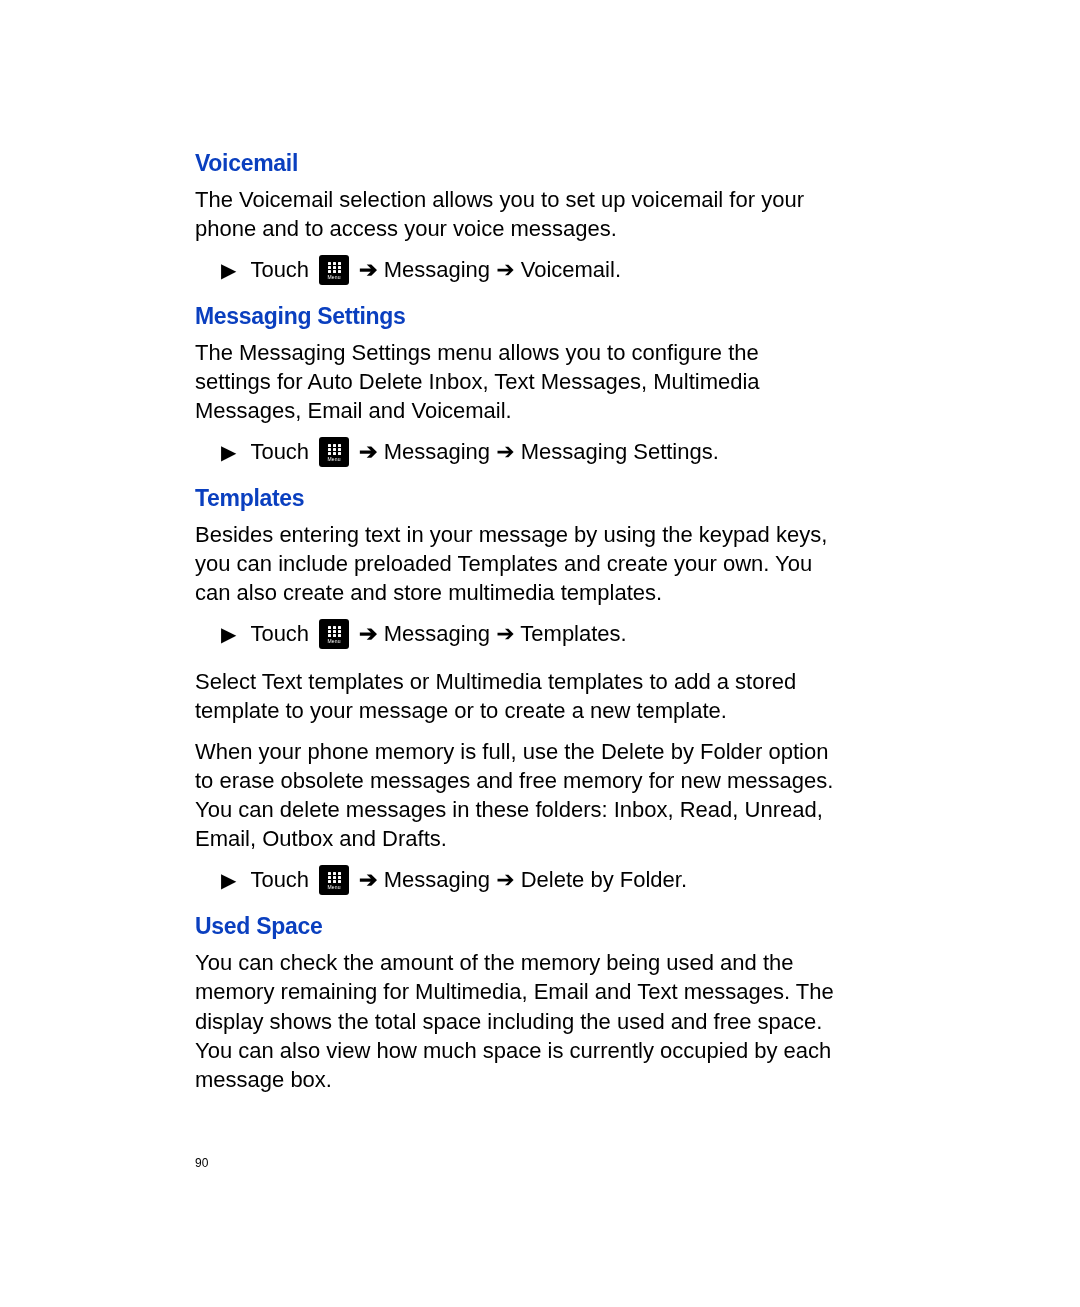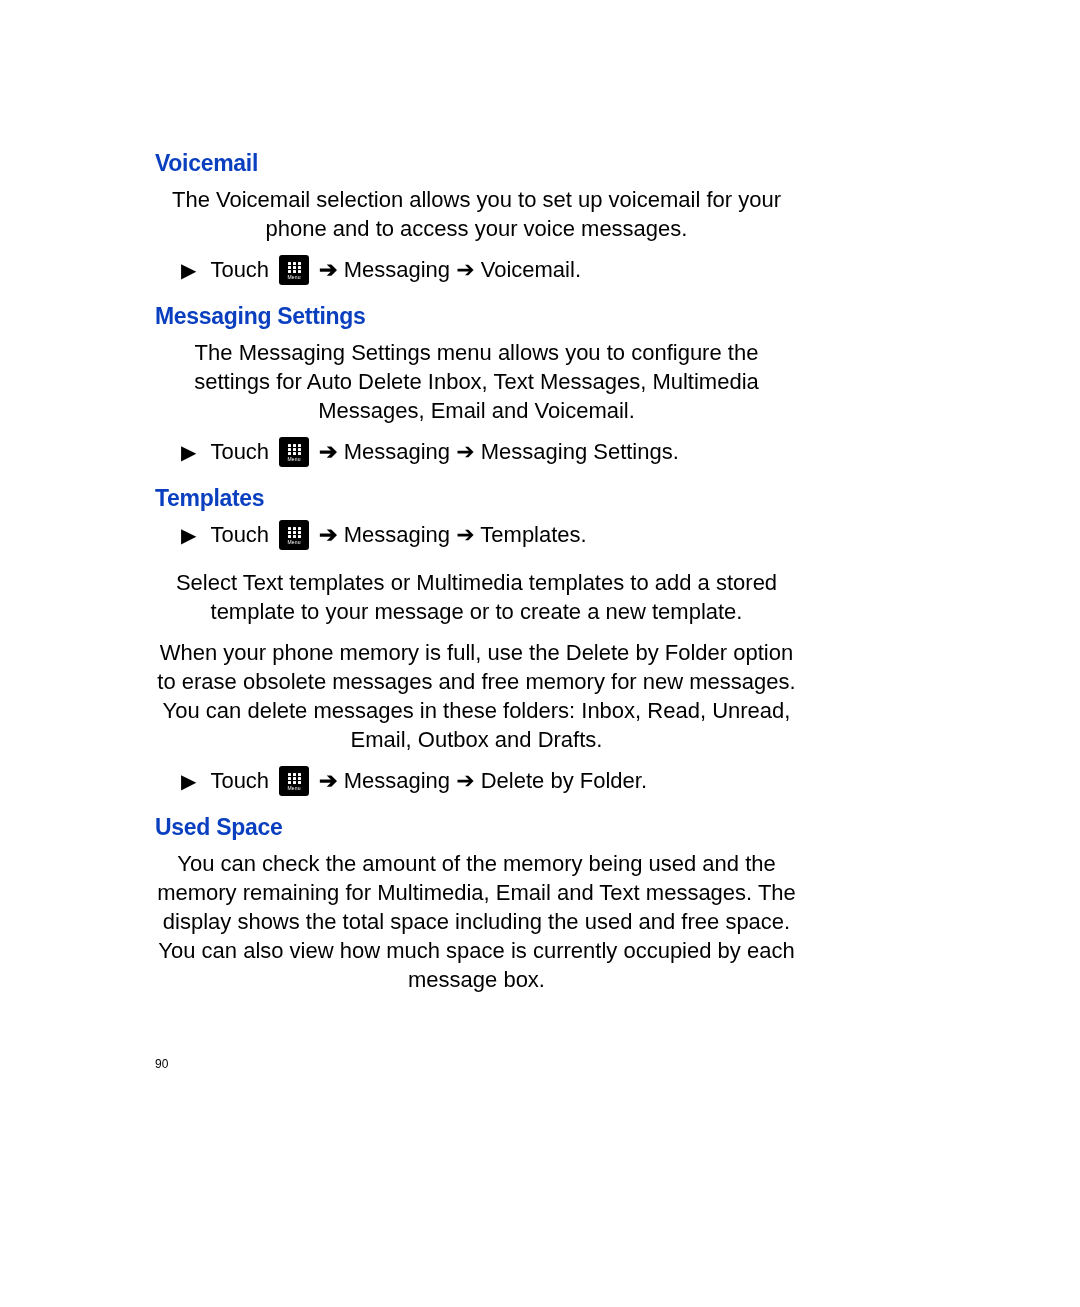--- a/index.html
+++ b/index.html
@@ -8,34 +8,34 @@
     background: #ffffff;
     width: 1080px;
     height: 1307px;
   }
   .page {
     box-sizing: border-box;
     padding: 150px 86px 0 155px;
     width: 884px;
     font-family: Arial, Helvetica, sans-serif;
     color: #000;
+    margin-left: 40px;
   }
   .heading {
     font-family: Arial, Helvetica, sans-serif;
     font-weight: 900;
     font-size: 23px;
     color: #0a3fbf;
     margin: 0 0 8px 0;
     letter-spacing: -0.3px;
   }
   .body {
     font-size: 22px;
     line-height: 1.32;
     margin: 0 0 12px 0;
-    text-align: center;
   }
   .step {
     display: flex;
     align-items: center;
     gap: 10px;
     margin: 4px 0 18px 26px;
     font-size: 22px;
   }
   .step .tri {
     display: inline-block;
@@ -150,20 +150,21 @@
       </span>
       <span>
         <span class="arrow">➔</span>
         <span class="bold">Messaging ➔ Messaging Settings</span><span>.</span>
       </span>
     </div>
   </div>
 
   <div class="section">
     <div class="heading">Templates</div>
+    <p class="body">Besides entering text in your message by using the keypad keys, you can include preloaded Templates and create your own. You can also create and store multimedia templates.</p>
     <div class="step">
       <span class="tri">▶</span>
       <span>Touch</span>
       <span class="menu-icon">
         <span class="dots">
             <span class="dot"></span>
             <span class="dot"></span>
             <span class="dot"></span>
           </span>
         <span class="dots">

